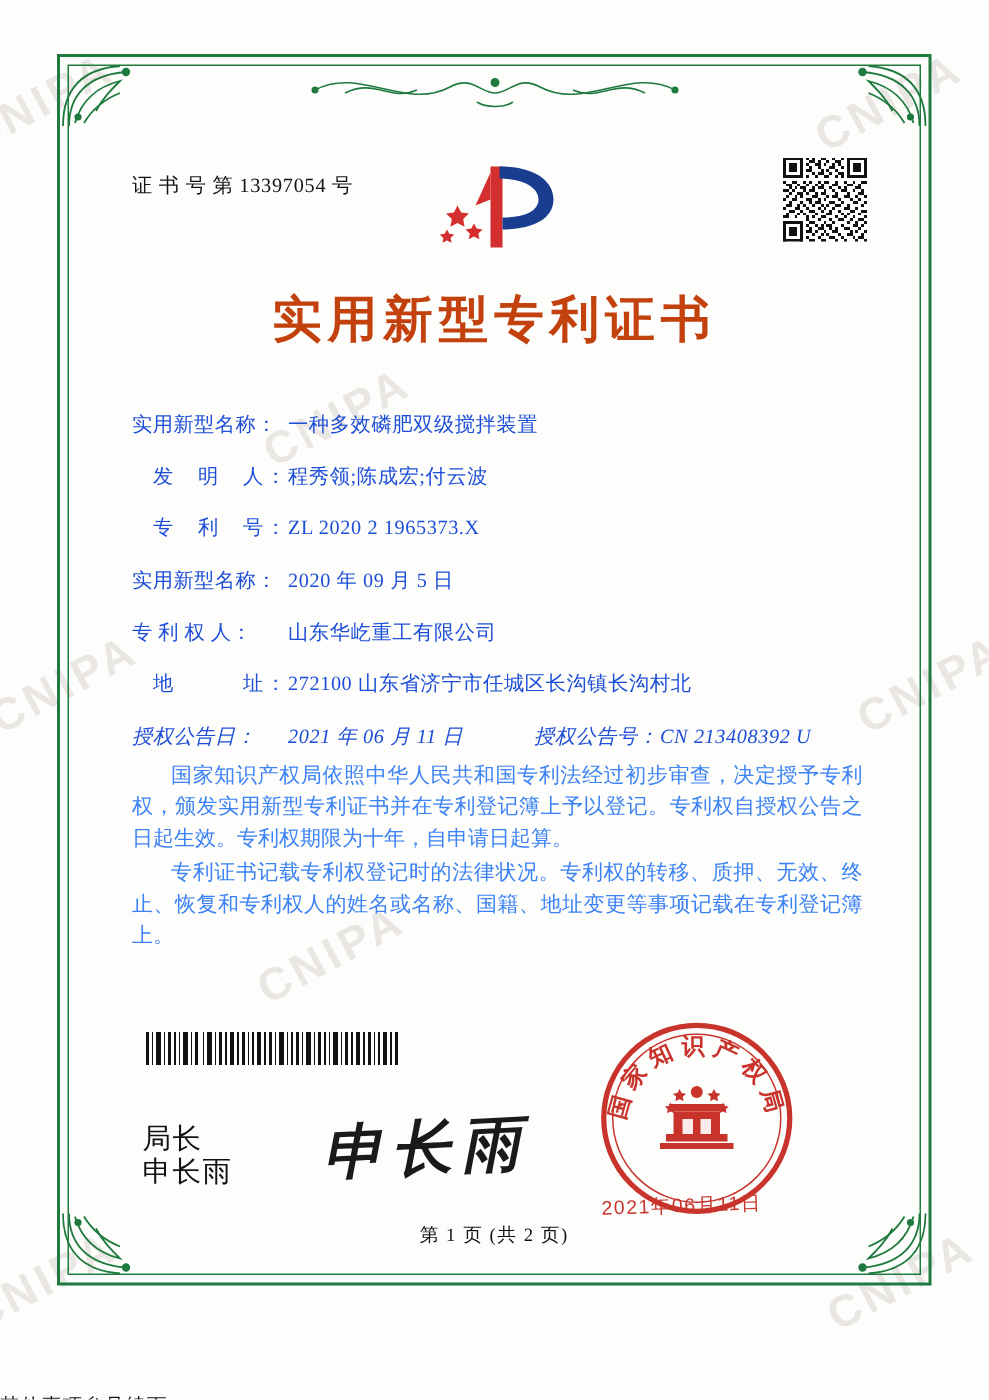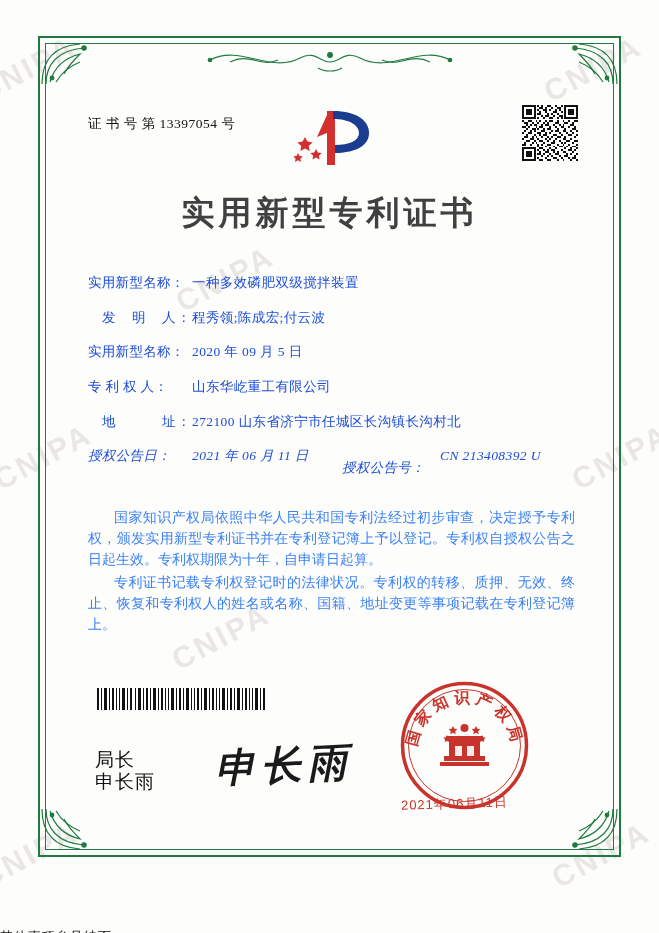--- a/index.html
+++ b/index.html
@@ -95,21 +95,21 @@
     width: 56px; height: 56px;
   }
 
   .main-title {
     position: absolute;
     left: 0; right: 0; top: 148px;
     text-align: center;
     font-size: 33px;
     font-weight: bold;
     letter-spacing: 4px;
-    color: #404040;
+    color: #c2410c;
     font-family: "Liberation Serif", serif;
   }
 
   .fields {
     position: absolute;
     left: 43px; top: 232px;
     width: 490px;
     font-size: 13.5px;
     color: #1d4ed8;
   }
@@ -122,23 +122,22 @@
     display: inline-block;
     width: 104px;
     letter-spacing: 0.3px;
   }
   .lbl-sp2 { letter-spacing: 1.5px; text-align: right; }
   .field-value { letter-spacing: 0.4px; }
 
   .row-two { position: relative; font-style: italic; }
   .pub-no-label {
     position: absolute;
-    left: 254px; top: 0;
+    left: 268px; top: 0;
     letter-spacing: 0.3px;
-    margin-top: 12px;
   }
   .pub-no-value {
     position: absolute;
     left: 352px; top: 0;
     letter-spacing: 0.4px;
   }
 
   .paragraphs {
     position: absolute;
     left: 43px; top: 464px;
@@ -511,20 +510,23 @@
   <div class="main-title">实用新型专利证书</div>
 
   <div class="fields">
     <div class="field-row">
       <span class="field-label">实用新型名称：</span><span class="field-value">一种多效磷肥双级搅拌装置</span>
     </div>
     <div class="field-row">
       <span class="field-label lbl-sp2">发　明　人：</span><span class="field-value">程秀领;陈成宏;付云波</span>
     </div>
     <div class="field-row">
+      <span class="field-label lbl-sp2">专　利　号：</span><span class="field-value">ZL 2020 2 1965373.X</span>
+    </div>
+    <div class="field-row">
       <span class="field-label">实用新型名称：</span><span class="field-value">2020 年 09 月 5 日</span>
     </div>
     <div class="field-row">
       <span class="field-label">专 利 权 人：</span><span class="field-value">山东华屹重工有限公司</span>
     </div>
     <div class="field-row">
       <span class="field-label lbl-sp2">地　　　址：</span><span class="field-value">272100 山东省济宁市任城区长沟镇长沟村北</span>
     </div>
     <div class="field-row row-two">
       <span class="field-label">授权公告日：</span><span class="field-value">2021 年 06 月 11 日</span>
@@ -616,15 +618,16 @@
 
     <defs>
       <path id="sealArc" d="M 20 72 A 47.5 47.5 0 1 1 115 72" fill="none"></path>
     </defs>
     <text font-family="Liberation Serif, serif" font-size="15.5" font-weight="bold" fill="#c8342c" letter-spacing="5">
       <textPath href="#sealArc" startOffset="50%" text-anchor="middle">国家知识产权局</textPath>
     </text>
   </svg>
   <div class="seal-date">2021年06月11日</div>
 
+  <div class="page-no">第 1 页 (共 2 页)</div>
 </div>
 
 <div class="footer-note">其他事项参见续页</div>
 
 </body></html>

